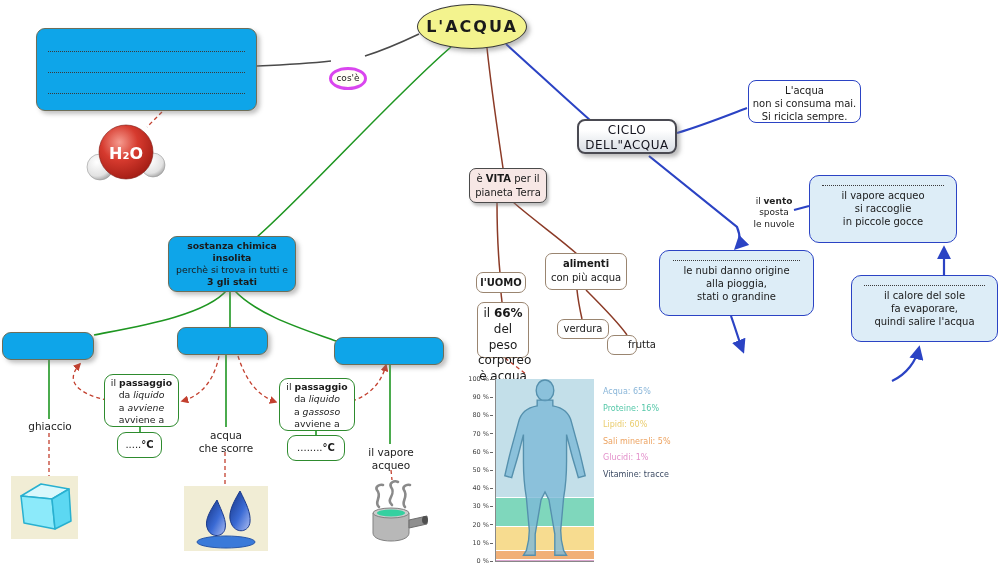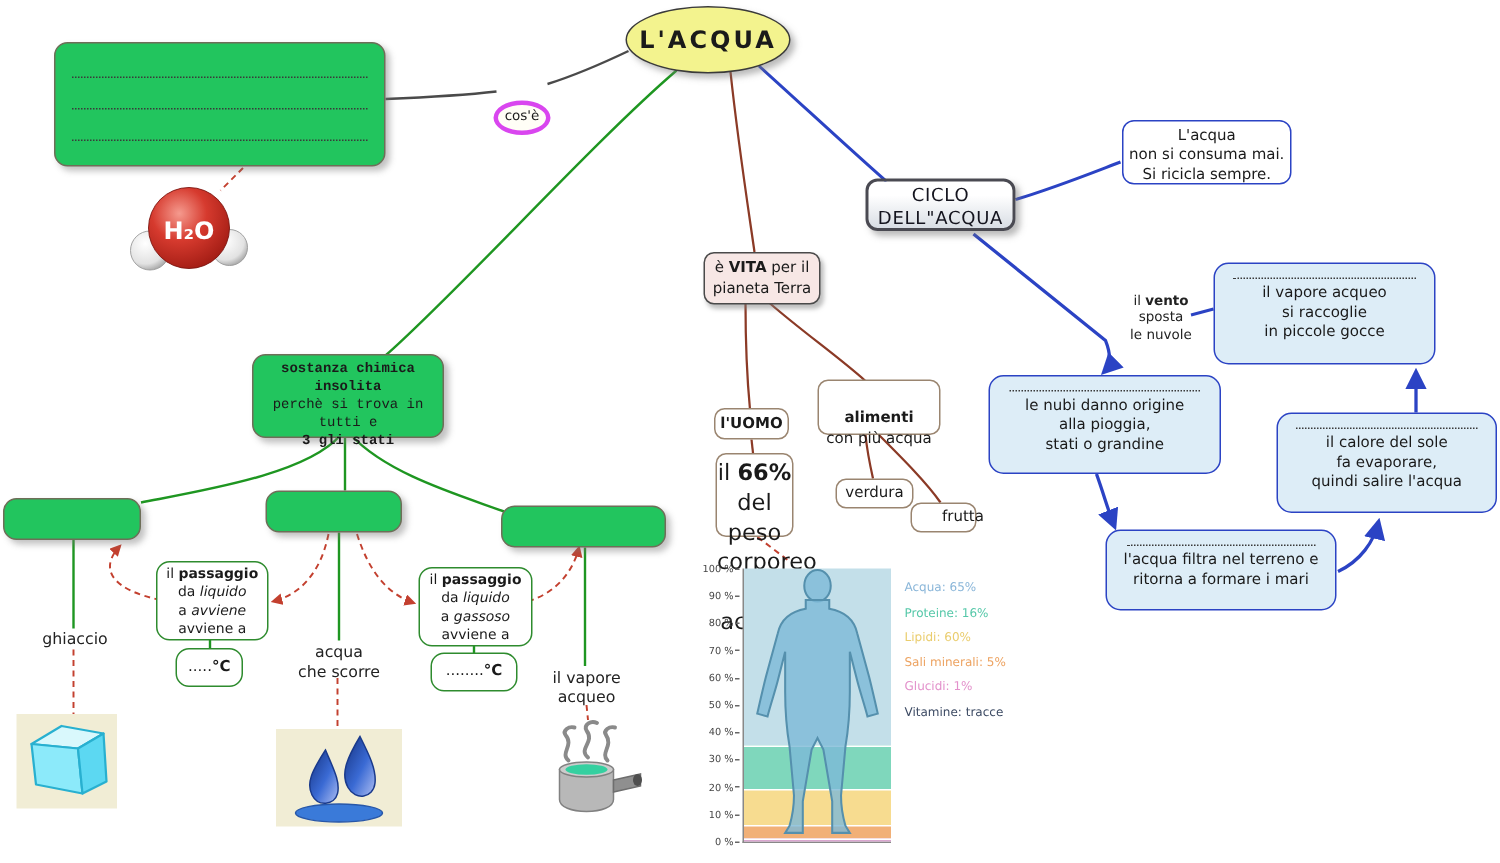--- a/index.html
+++ b/index.html
@@ -1,20 +1,20 @@
 <!DOCTYPE html>
 <html style="--c-green: #1e9621; --c-blue: #2b43c4; --c-red: #c3402f; --c-brown: #8b3a26; --c-gray: #4a4a4a;"><head>
 <meta charset="utf-8">
 <style>
   html,body{margin:0;padding:0;}
   body{width:1000px;height:575px;background:#fff;font-family:"DejaVu Sans","Liberation Sans",sans-serif;}
   #map{position:relative;width:1000px;height:575px;overflow:hidden;}
   #wires{position:absolute;left:0;top:0;z-index:0;}
   .box{position:absolute;box-sizing:border-box;text-align:center;color:#1a1a1a;z-index:2;}
-  .yellow{background:#22c55e;border:1px solid #6e6e58;border-radius:9px;box-shadow:3px 3px 4px rgba(120,120,120,.45);font-family:Liberation Mono, monospace;}
+  .yellow{background:#0ea5e9;border:1px solid #6e6e58;border-radius:9px;box-shadow:3px 3px 4px rgba(120,120,120,.45);}
   .whitegreen{background:#fff;border:1.4px solid #2e8b2e;border-radius:9px;}
   .whitebrown{background:#fff;border:1.3px solid #9a8570;border-radius:7px;}
   .bluebox{background:#ddedf7;border:1.6px solid #2b43c4;border-radius:10px;font-size:10px;line-height:1.32;padding:3px 4px;}
   .bluewhite{background:#fff;border:1.5px solid #2b43c4;border-radius:8px;font-size:10px;line-height:1.3;}
   .label{position:absolute;text-align:center;font-size:10.5px;color:#222;line-height:1.25;z-index:2;}
   .dots{border-bottom:1.6px dotted #3a3a3a;}
   .bluebox .dots{width:88%;margin:2px auto 3px;height:4px;}
   .ellipse{border-radius:50%;}
   b{font-weight:bold;} i{font-style:italic;}
   .img{position:absolute;z-index:2;}
@@ -182,35 +182,35 @@
       <div>che scorre</div>
   </div>
   <div class="label" style="left:360px;top:446px;width:62px;">
     <div>il vapore</div>
       <div>acqueo</div>
   </div>
 
   <div class="box whitebrown" style="left:476px;top:272px;width:50px;height:21px;font-weight:bold;font-size:10px;line-height:19px;">
     <span>l'UOMO</span>
   </div>
-  <div class="box whitebrown" style="left:477px;top:302px;width:52px;height:56px;font-size:15px;line-height:1.32;padding-top:3px;">
+  <div class="box whitebrown" style="left:477px;top:302px;width:52px;height:56px;font-size:12px;line-height:1.32;padding-top:3px;">
     <div><span>il </span><b>66%</b></div>
     <div>del peso</div>
     <div>corporeo</div>
     <div>è acqua</div>
   </div>
 
-  <div class="box whitebrown" style="left:545px;top:253px;width:82px;height:37px;font-size:10px;line-height:1.4;padding-top:18px;">
+  <div class="box whitebrown" style="left:545px;top:253px;width:82px;height:37px;font-size:10px;line-height:1.4;padding-top:3px;">
     <div><b>alimenti</b></div>
     <div>con più acqua</div>
   </div>
   <div class="box whitebrown" style="left:557px;top:319px;width:52px;height:20px;font-size:10px;line-height:18px;">
     <span>verdura</span>
   </div>
-  <div class="box whitebrown" style="left:607px;top:335px;width:44px;height:20px;font-size:10px;line-height:18px;padding-left:20px;">
+  <div class="box whitebrown" style="left:607px;top:335px;width:30px;height:20px;font-size:10px;line-height:18px;padding-left:20px;">
     <span>frutta</span>
   </div>
 
   <div class="label" style="left:749px;top:196px;width:50px;font-size:9px;">
     <div><span>il </span><b>vento</b></div>
     <div>sposta</div>
     <div>le nuvole</div>
   </div>
 
   <div class="box bluebox" style="left:809px;top:175px;width:148px;height:68px;">
@@ -223,25 +223,20 @@
     <div class="dots"></div>
     <div>le nubi danno origine</div>
     <div>alla pioggia,</div>
     <div>stati o grandine</div>
   </div>
   <div class="box bluebox" style="left:851px;top:275px;width:147px;height:67px;">
     <div class="dots"></div>
     <div>il calore del sole</div>
     <div>fa evaporare,</div>
     <div>quindi salire l'acqua</div>
-  </div>
-  <div class="box bluebox" style="left:737px;top:353px;width:154px;height:54px;">
-    <div class="dots"></div>
-    <div>l'acqua filtra nel terreno e</div>
-    <div>ritorna a formare i mari</div>
   </div>
 
   <div class="img" style="left:11px;top:476px;width:67px;height:63px;background:#f1edd5;">
     <svg width="67" height="63" viewBox="0 0 67 63">
       <g stroke="#28b0d0" stroke-width="1.5" stroke-linejoin="round">
         <polygon points="10,20 30,8 58,13 41,23" fill="#d9f8fc"></polygon>
         <polygon points="10,20 41,23 44,53 13,47" fill="#8ceafa"></polygon>
         <polygon points="41,23 58,13 60,45 44,53" fill="#5cd8f2"></polygon>
       </g>
     </svg>

